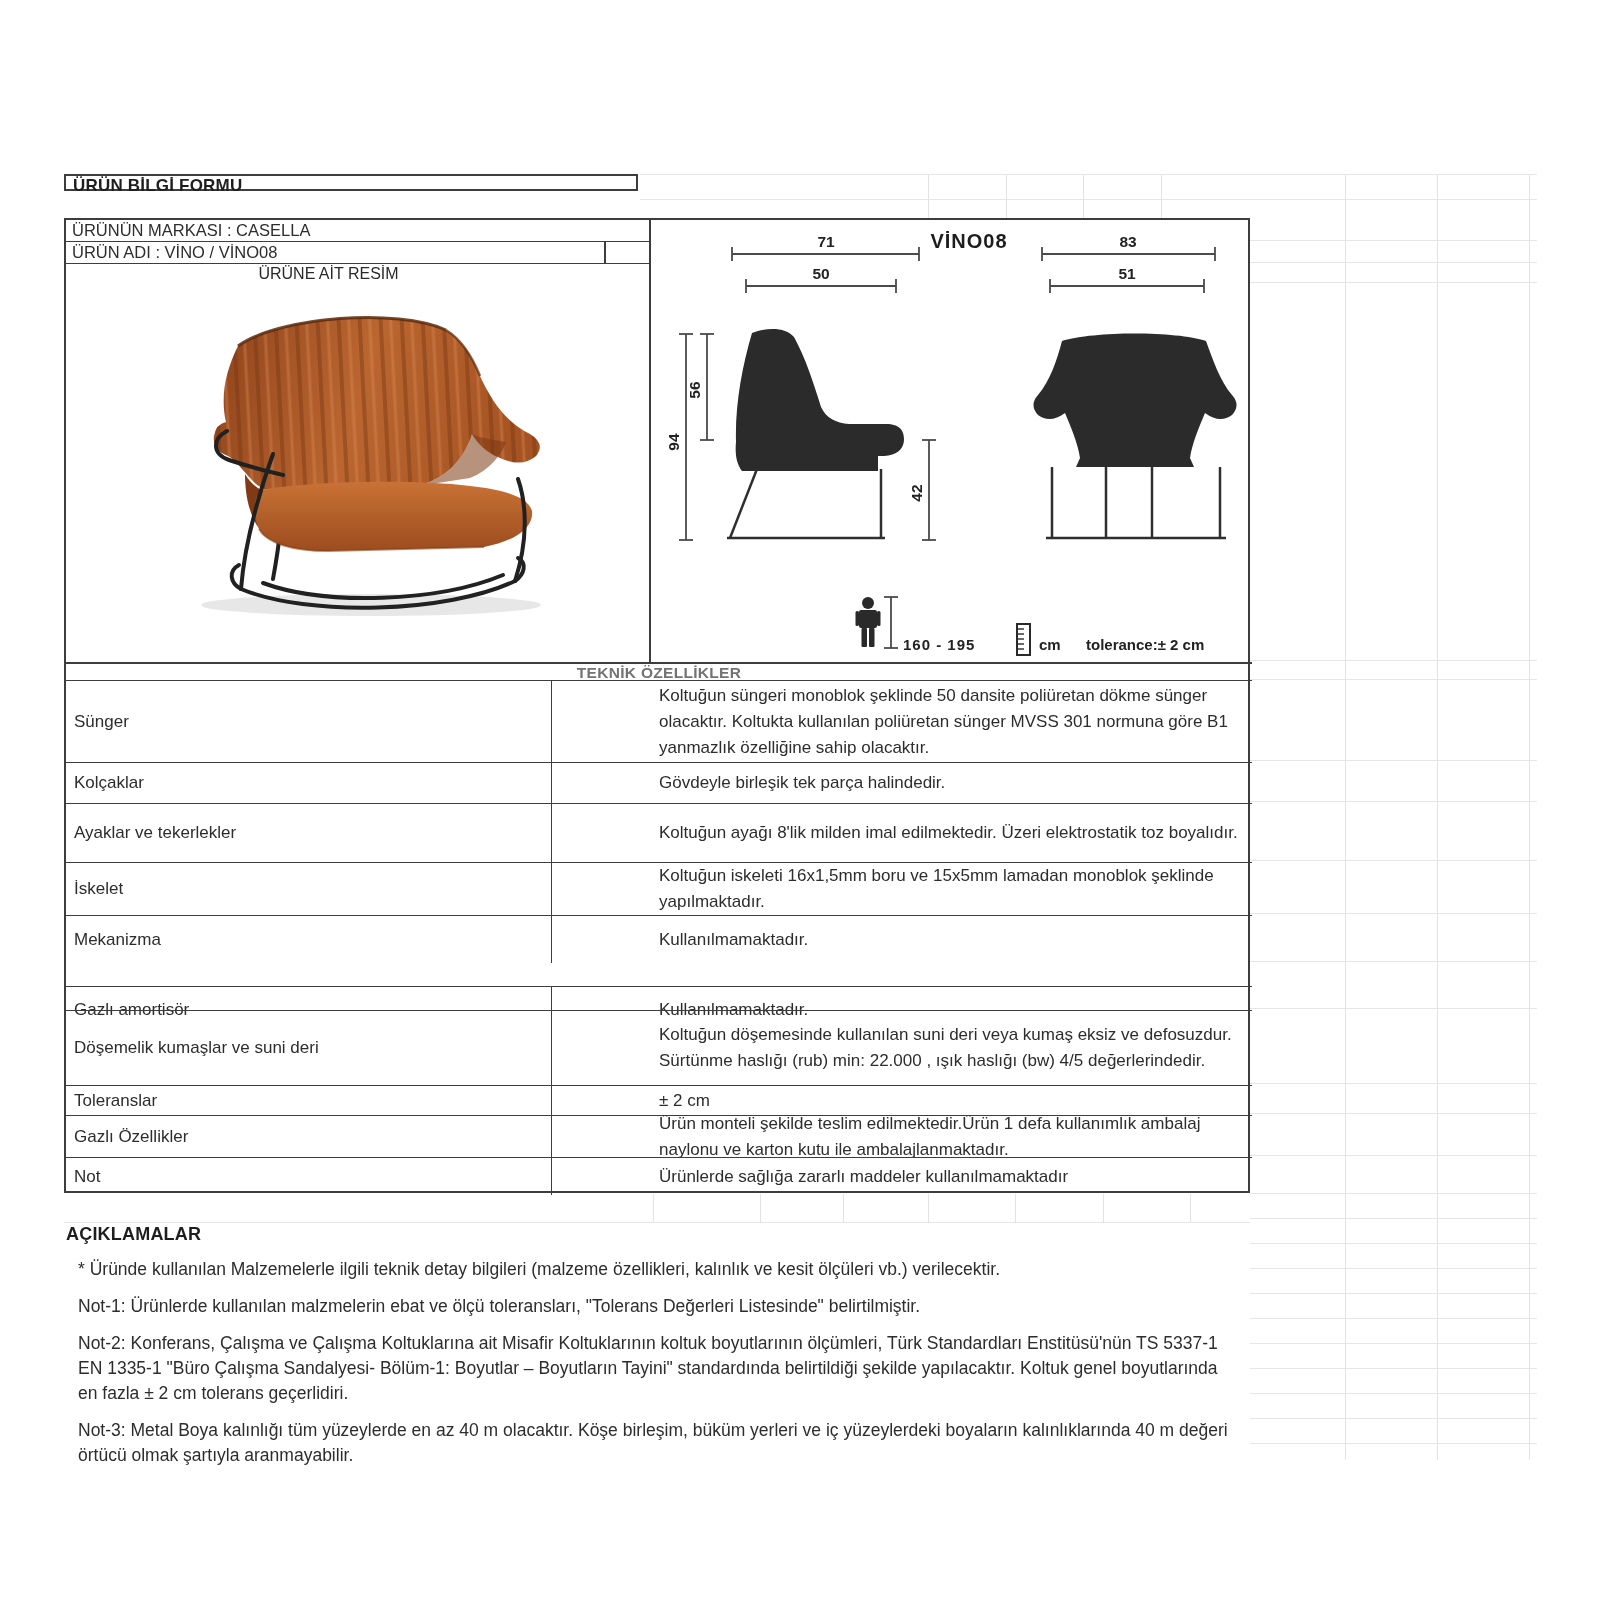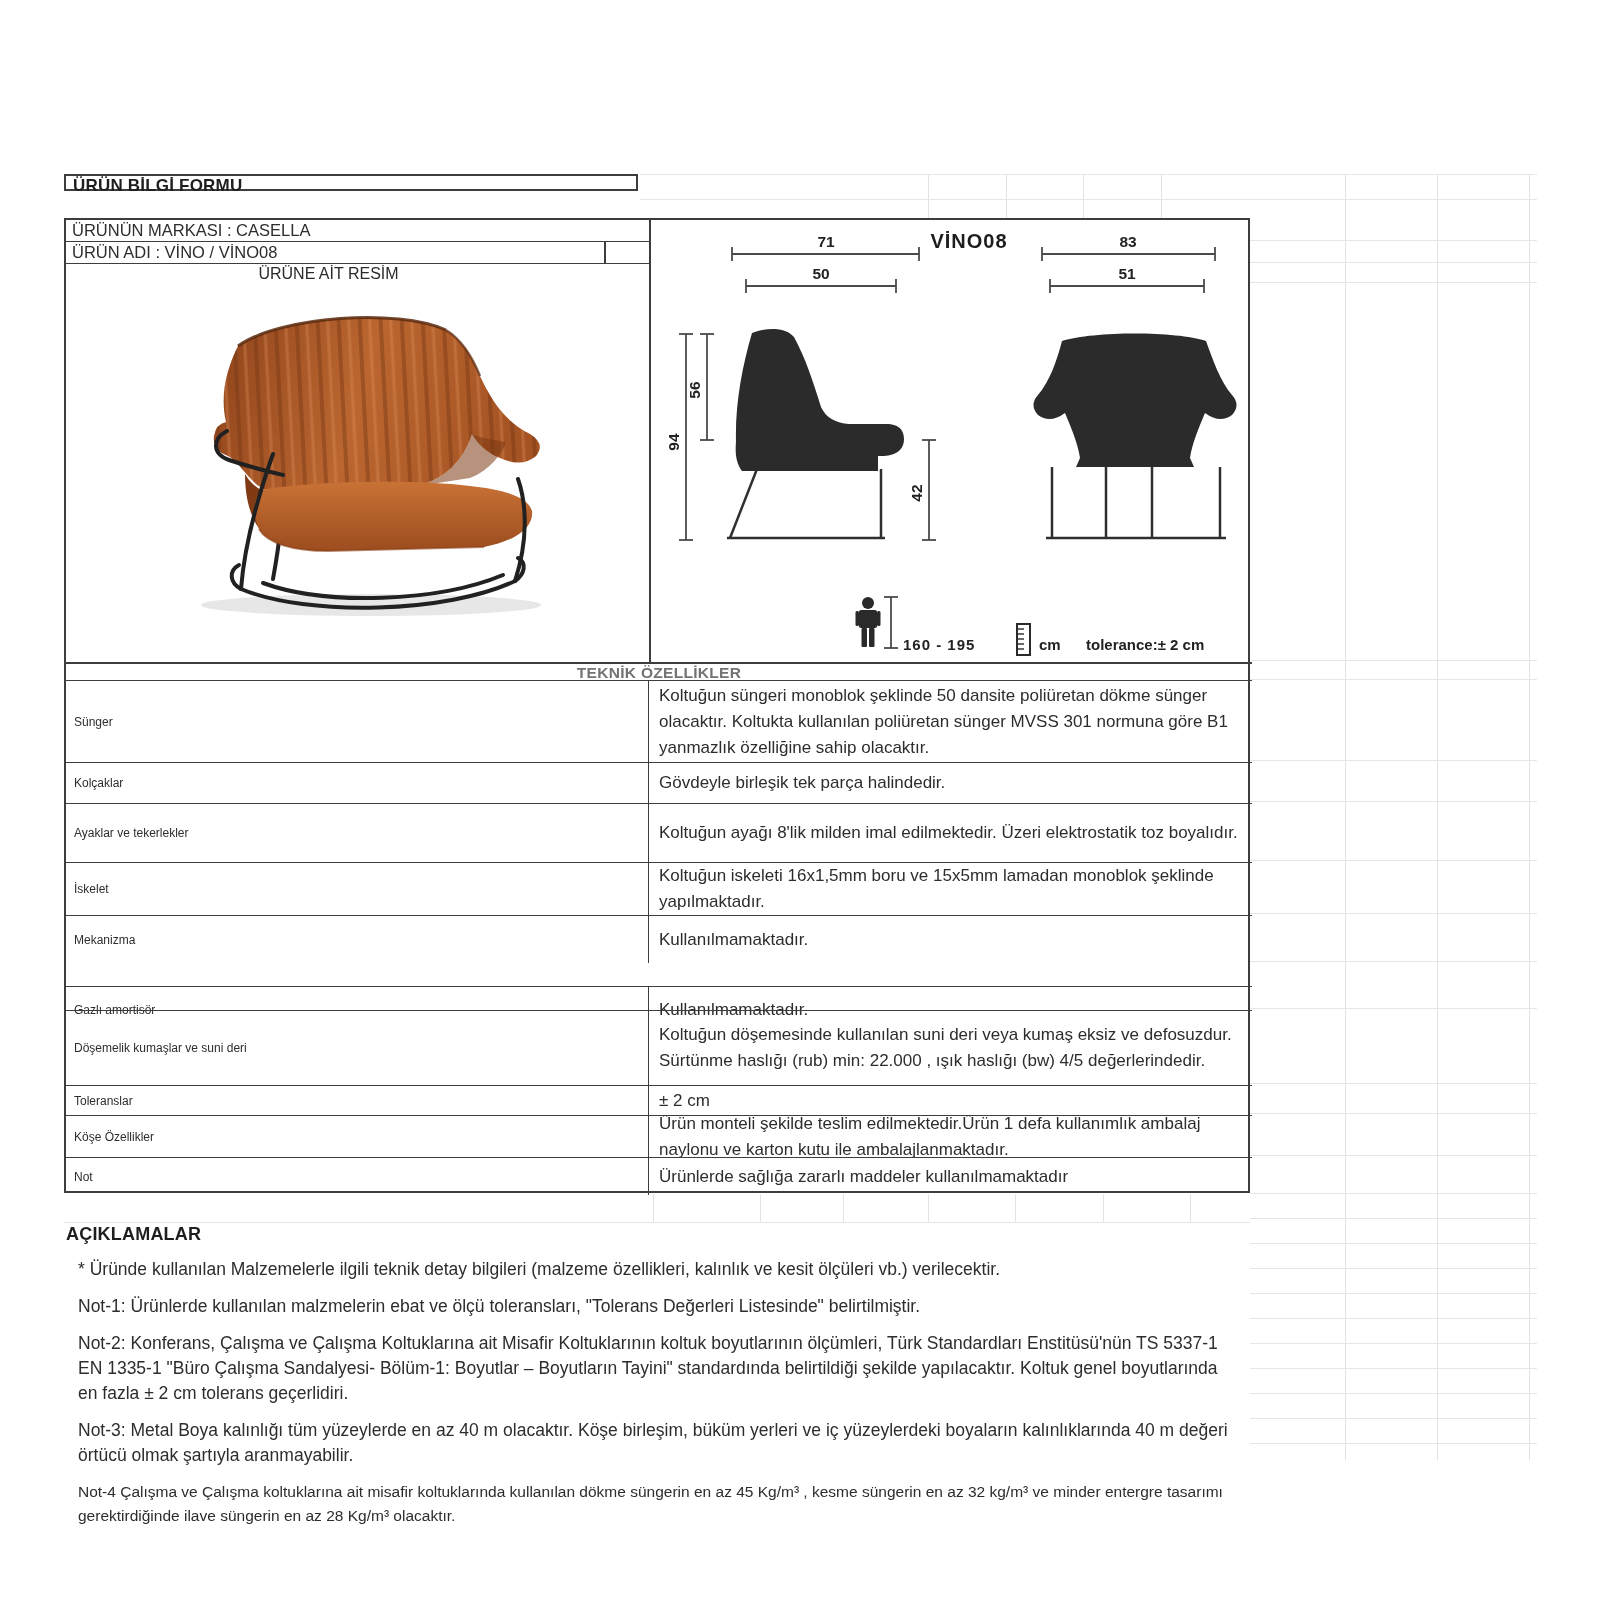--- a/index.html
+++ b/index.html
@@ -16,22 +16,22 @@
   .brand-row{left:0;top:0;width:583px;height:22px;font-size:16.5px;line-height:21px;padding-left:6px;border-bottom:1.5px solid #3d3d3d;}
   .name-row{left:0;top:22px;width:583px;height:22px;font-size:16.5px;line-height:20px;padding-left:6px;border-bottom:1.5px solid #3d3d3d;}
   .name-div{left:538px;top:22px;width:1.5px;height:22px;background:#3d3d3d;}
   .img-head{left:0;top:44px;width:525px;height:20px;text-align:center;font-size:16px;line-height:20px;color:#2a2a2a;}
   .photo-area{left:0;top:64px;width:583px;height:378px;}
   .draw-panel{left:583px;top:0;width:603px;height:442px;border-left:2px solid #3d3d3d;}
   .tech-head{left:0;top:442px;width:1186px;height:19px;border-top:2px solid #3d3d3d;border-bottom:1.5px solid #3d3d3d;
              text-align:center;font-weight:bold;font-size:15.5px;line-height:17px;color:#737373;letter-spacing:.3px;}
   .trow{left:0;width:1186px;border-top:1.5px solid #3d3d3d;}
   .trow.first{border-top:none;}
-  .tcell-l{position:absolute;left:0;top:0;bottom:0;width:583px;border-right:1.5px solid #3d3d3d;
-           display:flex;align-items:center;padding-left:8px;font-size:12px;color:#2d2d2d;box-sizing:border-box;}
+  .tcell-l{position:absolute;left:0;top:0;bottom:0;width:486px;border-right:1.5px solid #3d3d3d;
+           display:flex;align-items:center;padding-left:8px;font-size:17px;color:#2d2d2d;box-sizing:border-box;}
   .tcell-v{position:absolute;left:584px;top:0;bottom:0;right:0;display:flex;align-items:center;
            padding:1px 12px 1px 9px;font-size:17px;line-height:26px;color:#2d2d2d;box-sizing:border-box;overflow:hidden;}
   
   .notes{left:64px;top:1224px;width:1188px;}
   .notes h3{margin:0 0 5px 2px;font-size:18px;color:#1e1e1e;letter-spacing:.2px;}
   .notes p{margin:12px;padding:0 2px;font-size:17.5px;line-height:25px;color:#2d2d2d;}
   .notes p.small{font-size:15.5px;line-height:24px;}
   svg text{font-family:"Liberation Sans","DejaVu Sans",sans-serif;}
 </style>
 </head>
@@ -292,31 +292,30 @@
     </div>
     <div class="abs trow" style="top:790px;height:75px;">
       <div class="tcell-l">Döşemelik kumaşlar ve suni deri</div>
       <div class="tcell-v">Koltuğun döşemesinde kullanılan suni deri veya kumaş eksiz ve defosuzdur. Sürtünme haslığı (rub) min: 22.000 , ışık haslığı (bw) 4/5 değerlerindedir.</div>
     </div>
     <div class="abs trow" style="top:865px;height:30px;">
       <div class="tcell-l">Toleranslar</div>
       <div class="tcell-v">± 2 cm</div>
     </div>
     <div class="abs trow" style="top:895px;height:42px;">
-      <div class="tcell-l">Köşe Özellikler</div>
+      <div class="tcell-l">Gazlı Özellikler</div>
       <div class="tcell-v">Ürün monteli şekilde teslim edilmektedir.Ürün 1 defa kullanımlık ambalaj naylonu ve karton kutu ile ambalajlanmaktadır.</div>
     </div>
     <div class="abs trow" style="top:937px;height:38px;">
       <div class="tcell-l">Not</div>
       <div class="tcell-v">Ürünlerde sağlığa zararlı maddeler kullanılmamaktadır</div>
     </div>
   </div>
 
   <div class="abs notes">
     <h3>AÇIKLAMALAR</h3>
     <p>* Üründe kullanılan Malzemelerle ilgili teknik detay bilgileri (malzeme özellikleri, kalınlık ve kesit ölçüleri vb.)  verilecektir.</p>
     <p>Not-1: Ürünlerde kullanılan malzmelerin ebat ve ölçü toleransları, "Tolerans Değerleri Listesinde" belirtilmiştir.</p>
     <p>Not-2: Konferans, Çalışma ve Çalışma Koltuklarına ait  Misafir Koltuklarının koltuk boyutlarının ölçümleri, Türk Standardları Enstitüsü'nün TS 5337-1 EN 1335-1 "Büro Çalışma Sandalyesi- Bölüm-1: Boyutlar – Boyutların Tayini" standardında belirtildiği şekilde yapılacaktır. Koltuk genel boyutlarında en fazla ± 2 cm tolerans geçerlidiri.</p>
     <p>Not-3: Metal Boya kalınlığı tüm yüzeylerde en az 40 m  olacaktır. Köşe birleşim, büküm yerleri ve iç yüzeylerdeki boyaların kalınlıklarında 40 m değeri örtücü olmak şartıyla aranmayabilir.</p>
-    <p class="small">Not-4 Çalışma ve Çalışma koltuklarına ait misafir koltuklarında kullanılan dökme süngerin en az 45 Kg/m³ ,  kesme süngerin en az 32 kg/m³  ve minder entergre tasarımı gerektirdiğinde ilave süngerin en az 28 Kg/m³  olacaktır.</p>
   </div>
 
 </div>
 
 </body></html>

